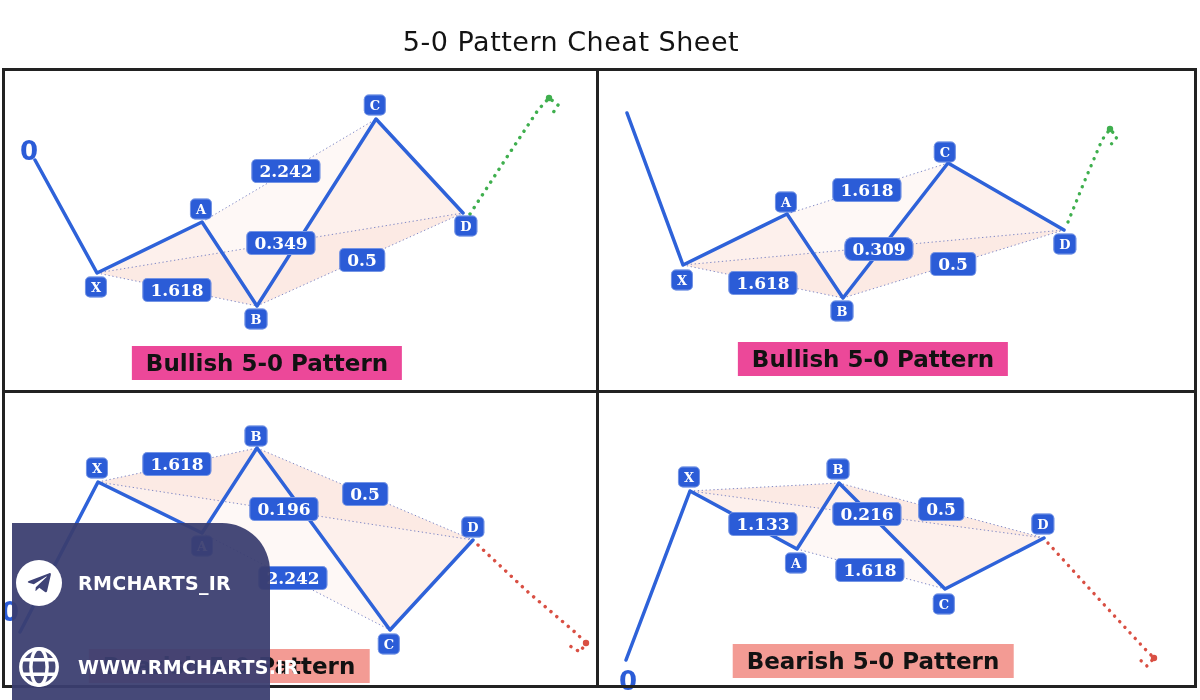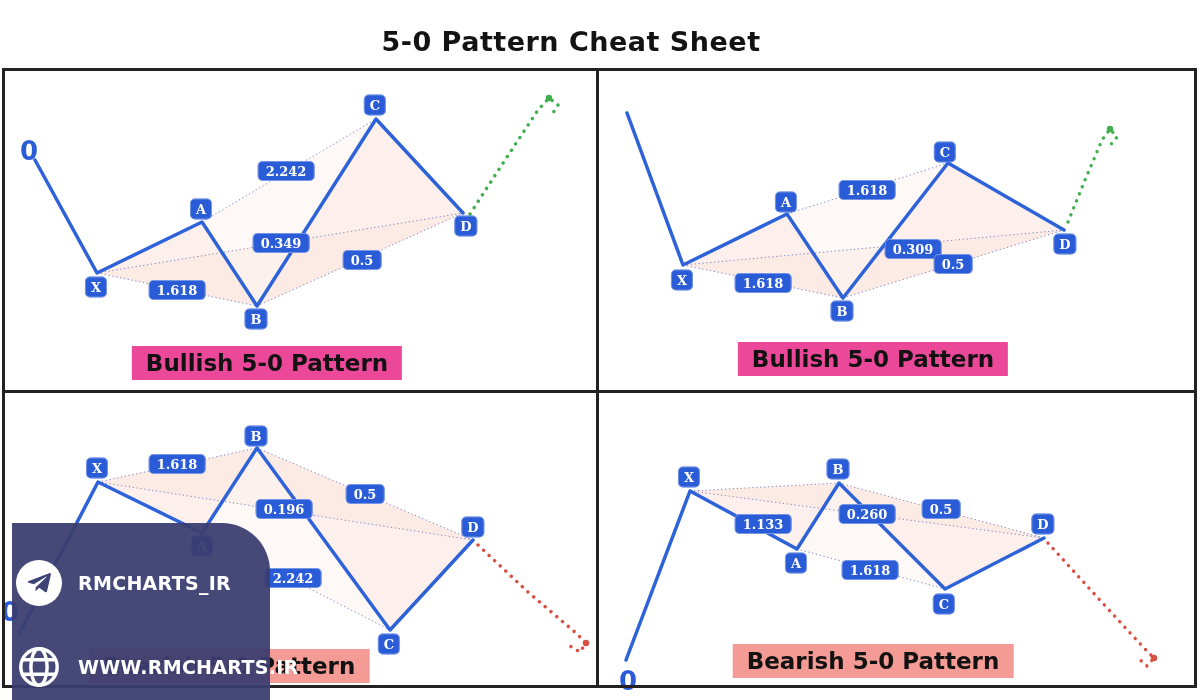--- a/index.html
+++ b/index.html
@@ -1,30 +1,30 @@
 <!DOCTYPE html>
 <html><head>
 <meta charset="utf-8">
 <style>
   html,body{margin:0;padding:0;background:#fff;}
   .canvas{position:relative;width:1200px;height:700px;background:#fff;overflow:hidden;
           font-family:"DejaVu Sans","Liberation Sans",sans-serif;}
   .title{position:absolute;left:571px;top:41px;transform:translate(-50%,-50%);
-         font-size:27px;font-weight:bold;color:#131313;letter-spacing:.5px;white-space:nowrap;}
+         font-size:27px;font-weight:normal;color:#131313;letter-spacing:.5px;white-space:nowrap;}
   .frame{position:absolute;left:2px;top:68px;width:1195px;height:620px;
          border:3px solid #222;box-sizing:border-box;z-index:4;pointer-events:none;}
   .vline{position:absolute;left:596px;top:68px;width:3px;height:620px;background:#222;z-index:4;}
   .hline{position:absolute;left:2px;top:390px;width:1195px;height:3px;background:#222;z-index:4;}
   svg.layer{position:absolute;left:0;top:0;z-index:1;}
   #labels{position:absolute;left:0;top:0;width:1200px;height:700px;z-index:2;}
   .pt,.ratio{position:absolute;transform:translate(-50%,-50%);background:#2b5cd7;color:#fff;
          font-family:"DejaVu Serif","Liberation Serif",serif;font-weight:bold;line-height:1;
          border-radius:5px;box-shadow:inset 0 0 0 1px rgba(255,255,255,.35);white-space:nowrap;}
   .pt{font-size:13px;padding:4px 6px;}
-  .ratio{font-size:13px;padding:3.5px 8px;}
+  .ratio{font-size:17px;padding:3.5px 8px;}
   .zero{position:absolute;transform:translate(-50%,-50%);color:#2b5cd7;font-size:26px;
         font-weight:bold;line-height:1;}
   .caption{position:absolute;transform:translate(-50%,-50%);font-size:23px;font-weight:bold;
         color:#121212;padding:4px 14px;white-space:nowrap;z-index:3;}
   .caption.bullish{background:#ec4899;}
   .caption.bearish{background:#f39b94;}
   .overlay{position:absolute;left:0;top:523px;width:258px;height:204px;z-index:10;
         background:rgba(58,62,112,.94);border-radius:0 48px 0 0;
         display:flex;flex-direction:column;justify-content:space-evenly;padding-left:4px;box-sizing:border-box;margin-left:12px;}
   .srow{display:flex;align-items:center;gap:16px;}
@@ -98,21 +98,21 @@
       <div class="ratio" style="left: 281px; top: 243px;">0.349</div>
       <div class="ratio" style="left: 362px; top: 260px;">0.5</div>
       <div class="caption bullish" style="left: 267px; top: 363px;">Bullish 5-0 Pattern</div>
       <div class="pt" style="left: 682px; top: 280px;">X</div>
       <div class="pt" style="left: 786px; top: 202px;">A</div>
       <div class="pt" style="left: 842px; top: 311px;">B</div>
       <div class="pt" style="left: 945px; top: 152px;">C</div>
       <div class="pt" style="left: 1065px; top: 244px;">D</div>
       <div class="ratio" style="left: 763px; top: 283px;">1.618</div>
       <div class="ratio" style="left: 867px; top: 190px;">1.618</div>
-      <div class="ratio" style="left: 913px; top: 249px;">0.309</div>
+      <div class="ratio" style="left: 879px; top: 249px; border-radius: 8px;">0.309</div>
       <div class="ratio" style="left: 953px; top: 264px;">0.5</div>
       <div class="caption bullish" style="left: 873px; top: 359px;">Bullish 5-0 Pattern</div>
       <div class="zero" style="left: 10px; top: 612px;">0</div>
       <div class="pt" style="left: 97px; top: 468px;">X</div>
       <div class="pt" style="left: 202px; top: 546px;">A</div>
       <div class="pt" style="left: 256px; top: 436px;">B</div>
       <div class="pt" style="left: 389px; top: 644px;">C</div>
       <div class="pt" style="left: 473px; top: 527px;">D</div>
       <div class="ratio" style="left: 177px; top: 464px;">1.618</div>
       <div class="ratio" style="left: 293px; top: 578px;">2.242</div>
@@ -120,21 +120,21 @@
       <div class="ratio" style="left: 365px; top: 494px;">0.5</div>
       <div class="caption bearish" style="left: 229px; top: 666px;">Bearish 5-0 Pattern</div>
       <div class="zero" style="left: 628px; top: 681px;">0</div>
       <div class="pt" style="left: 689px; top: 477px;">X</div>
       <div class="pt" style="left: 796px; top: 563px;">A</div>
       <div class="pt" style="left: 838px; top: 469px;">B</div>
       <div class="pt" style="left: 944px; top: 604px;">C</div>
       <div class="pt" style="left: 1043px; top: 524px;">D</div>
       <div class="ratio" style="left: 763px; top: 487px; margin-top: 37px;">1.133</div>
       <div class="ratio" style="left: 870px; top: 570px;">1.618</div>
-      <div class="ratio" style="left: 867px; top: 514px;">0.260</div>
+      <div class="ratio" style="left: 867px; top: 514px;">0.216</div>
       <div class="ratio" style="left: 941px; top: 509px;">0.5</div>
       <div class="caption bearish" style="left: 873px; top: 661px;">Bearish 5-0 Pattern</div>
     </div>
 
   <div class="frame"></div>
   <div class="vline"></div>
   <div class="hline"></div>
 
   <div class="overlay">
       <div class="srow">

